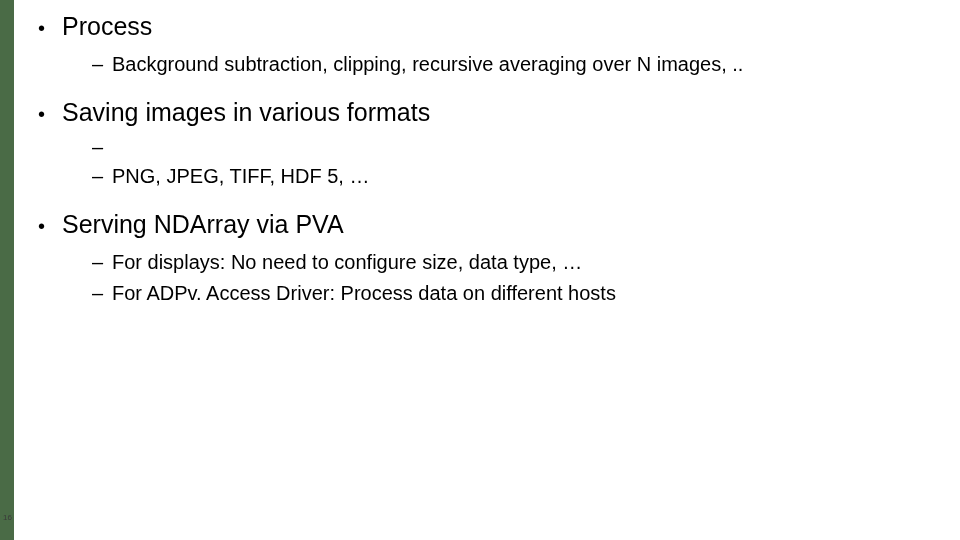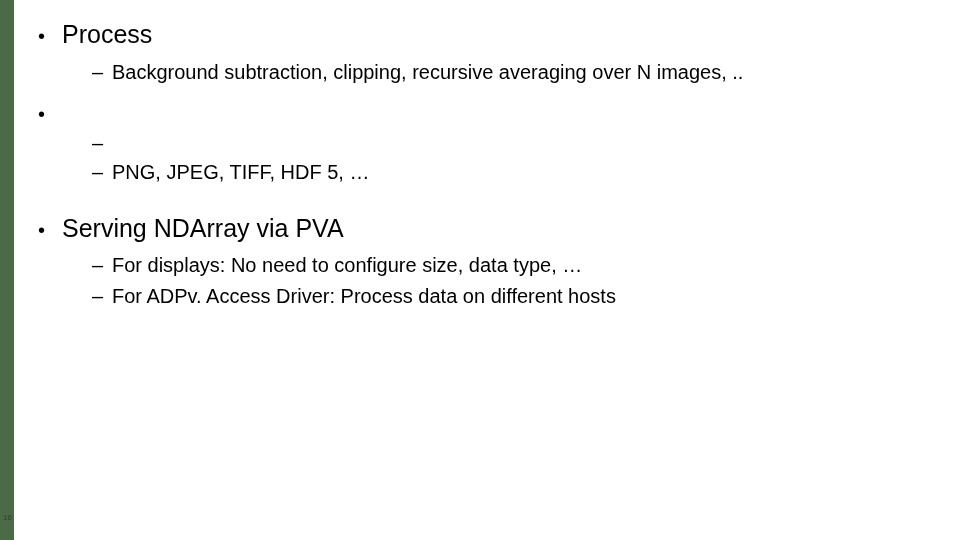--- a/index.html
+++ b/index.html
@@ -52,21 +52,20 @@
     flex-shrink: 0;
     font-size: 20px;
     line-height: 1;
     text-align: left;
     color: #000;
   }
   .l1-text {
     font-size: 25px;
     color: #000;
     line-height: 1.3;
-    margin-top: 8px;
   }
   ul.level2 {
     list-style: none;
     padding: 0;
     margin: 8px 0 0 54px;
   }
   ul.level2 > li {
     margin-bottom: 4px;
   }
   .dash {
@@ -109,20 +108,21 @@
             <span class="dash">–</span>
             <span class="l2-text">Background subtraction, clipping, recursive averaging over N images, ..</span>
           </div>
         </li>
       </ul>
     </li>
 
     <li>
       <div class="bullet-row">
         <span class="bullet-dot">•</span>
+        <span class="l1-text">Saving images in various formats</span>
       </div>
       <ul class="level2">
         <li>
           <div class="bullet-row">
             <span class="dash">–</span>
           </div>
         </li>
         <li>
           <div class="bullet-row">
             <span class="dash">–</span>

